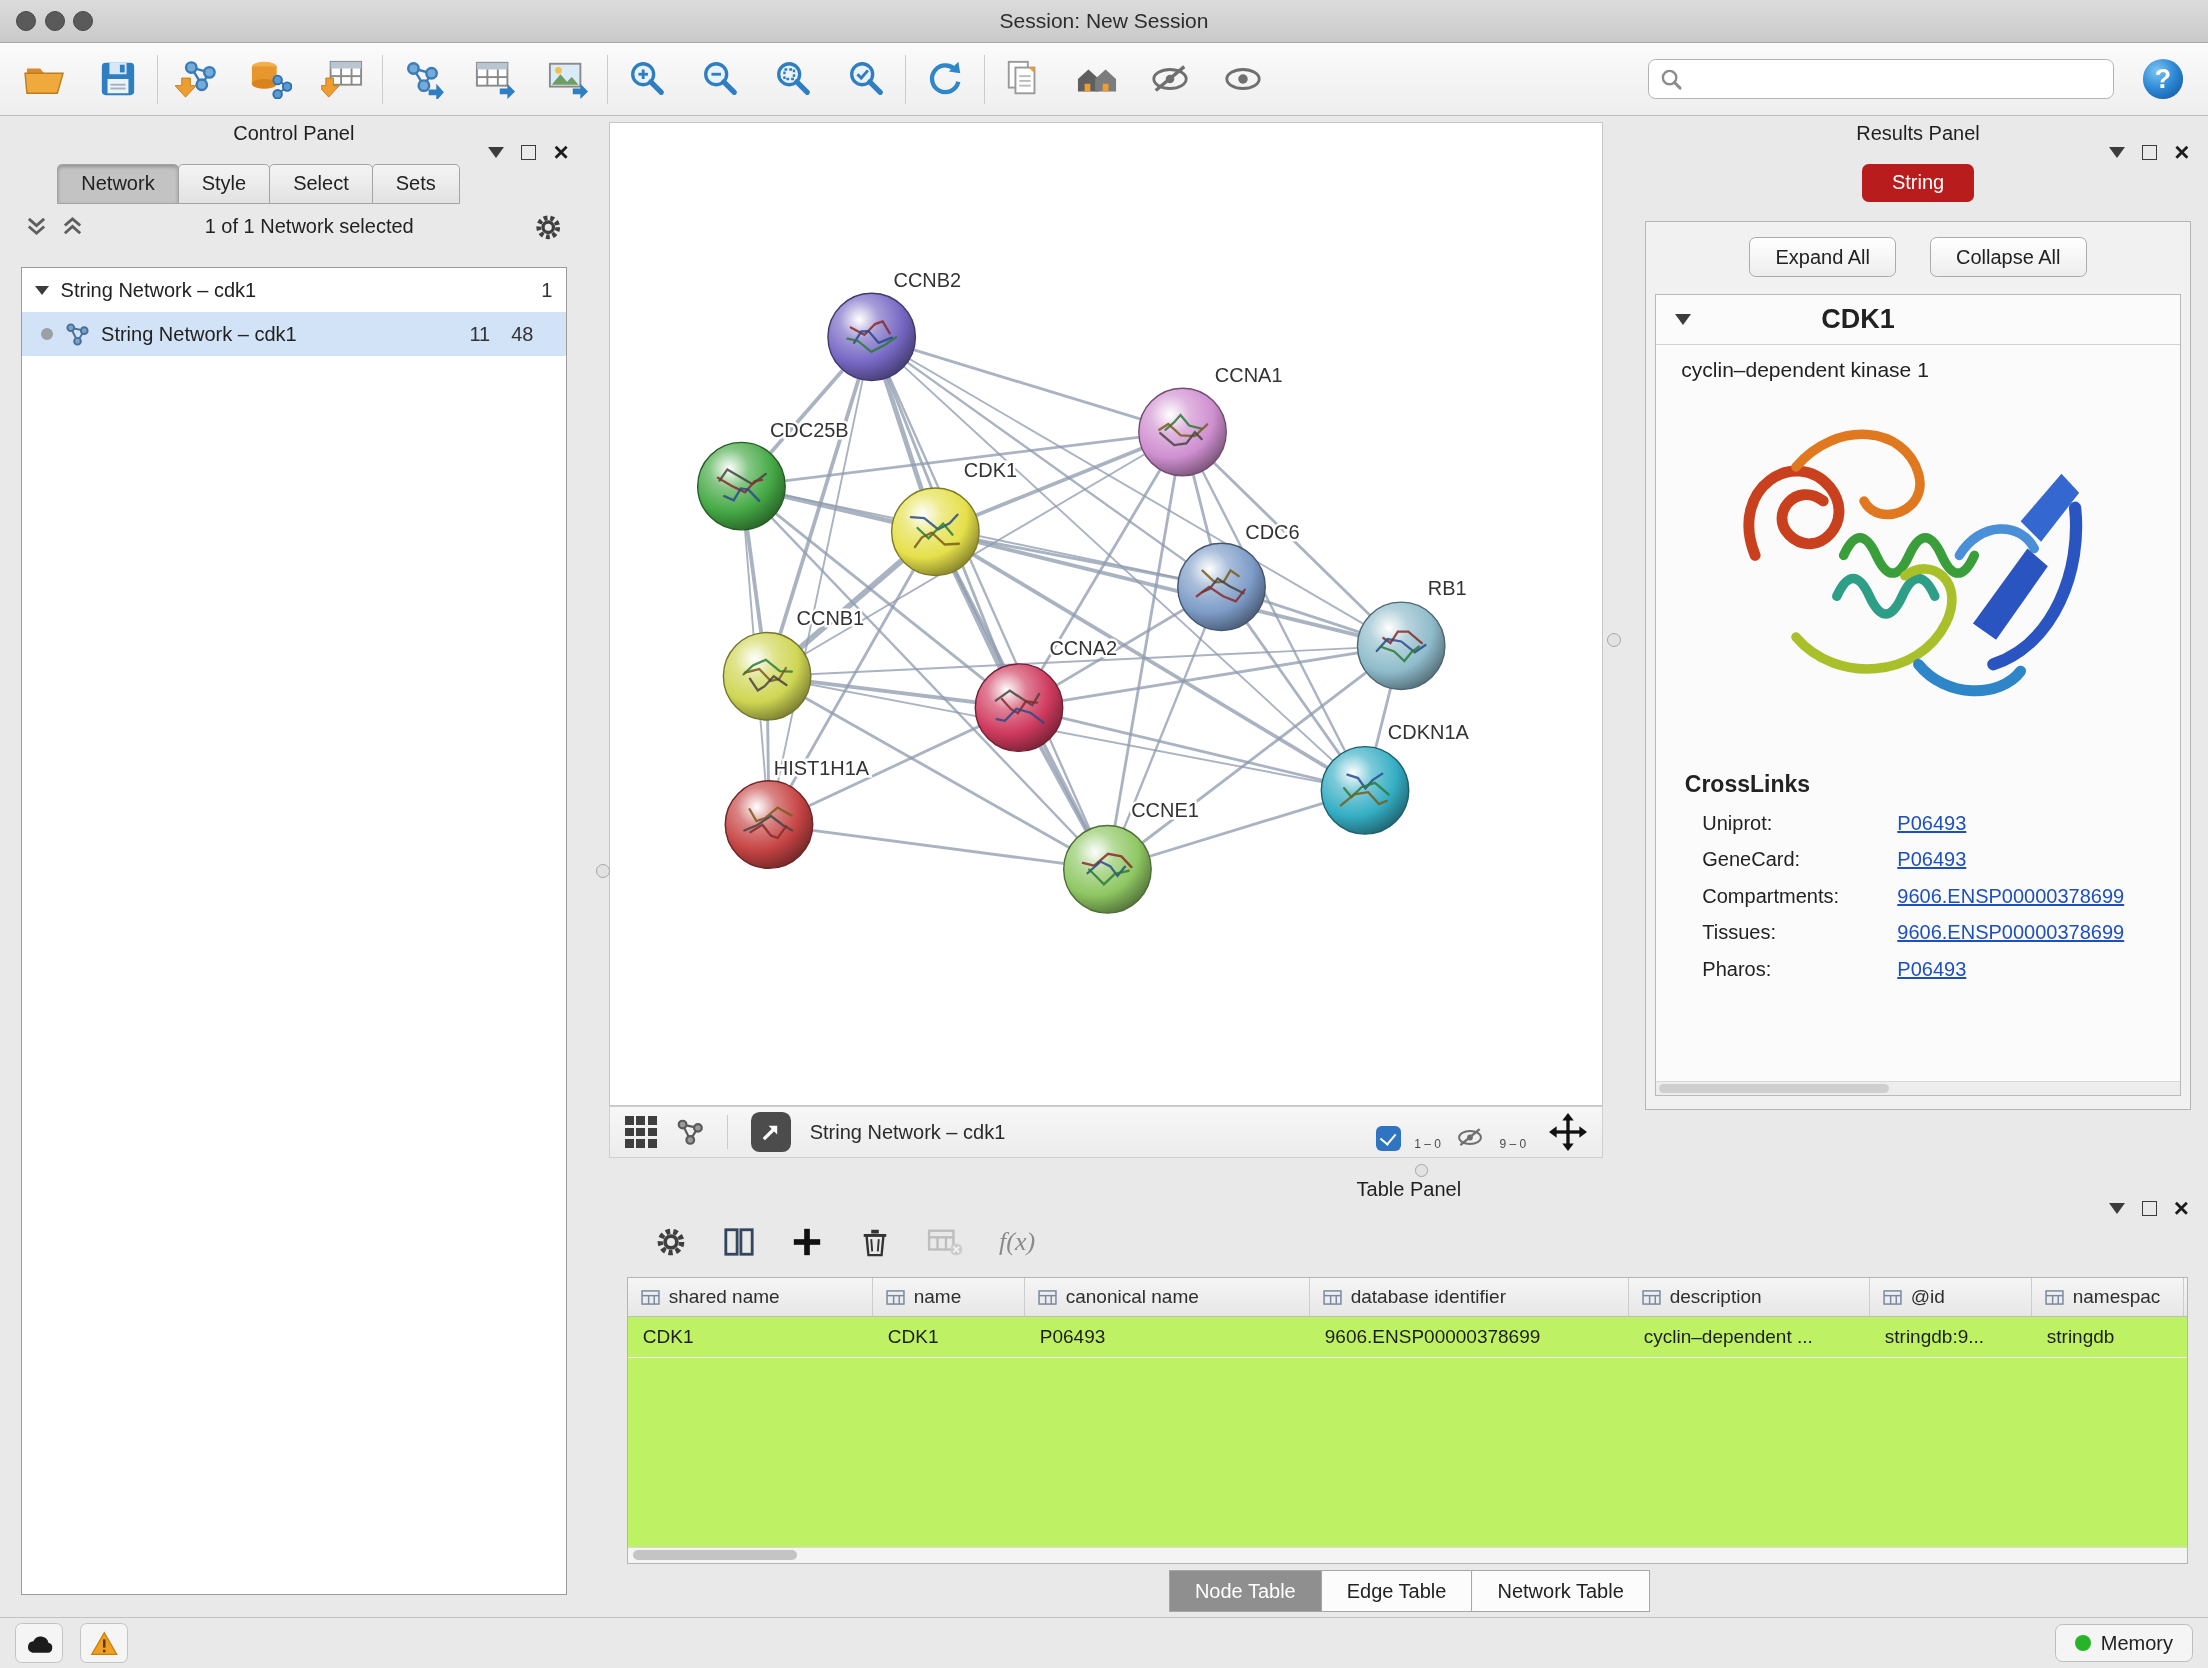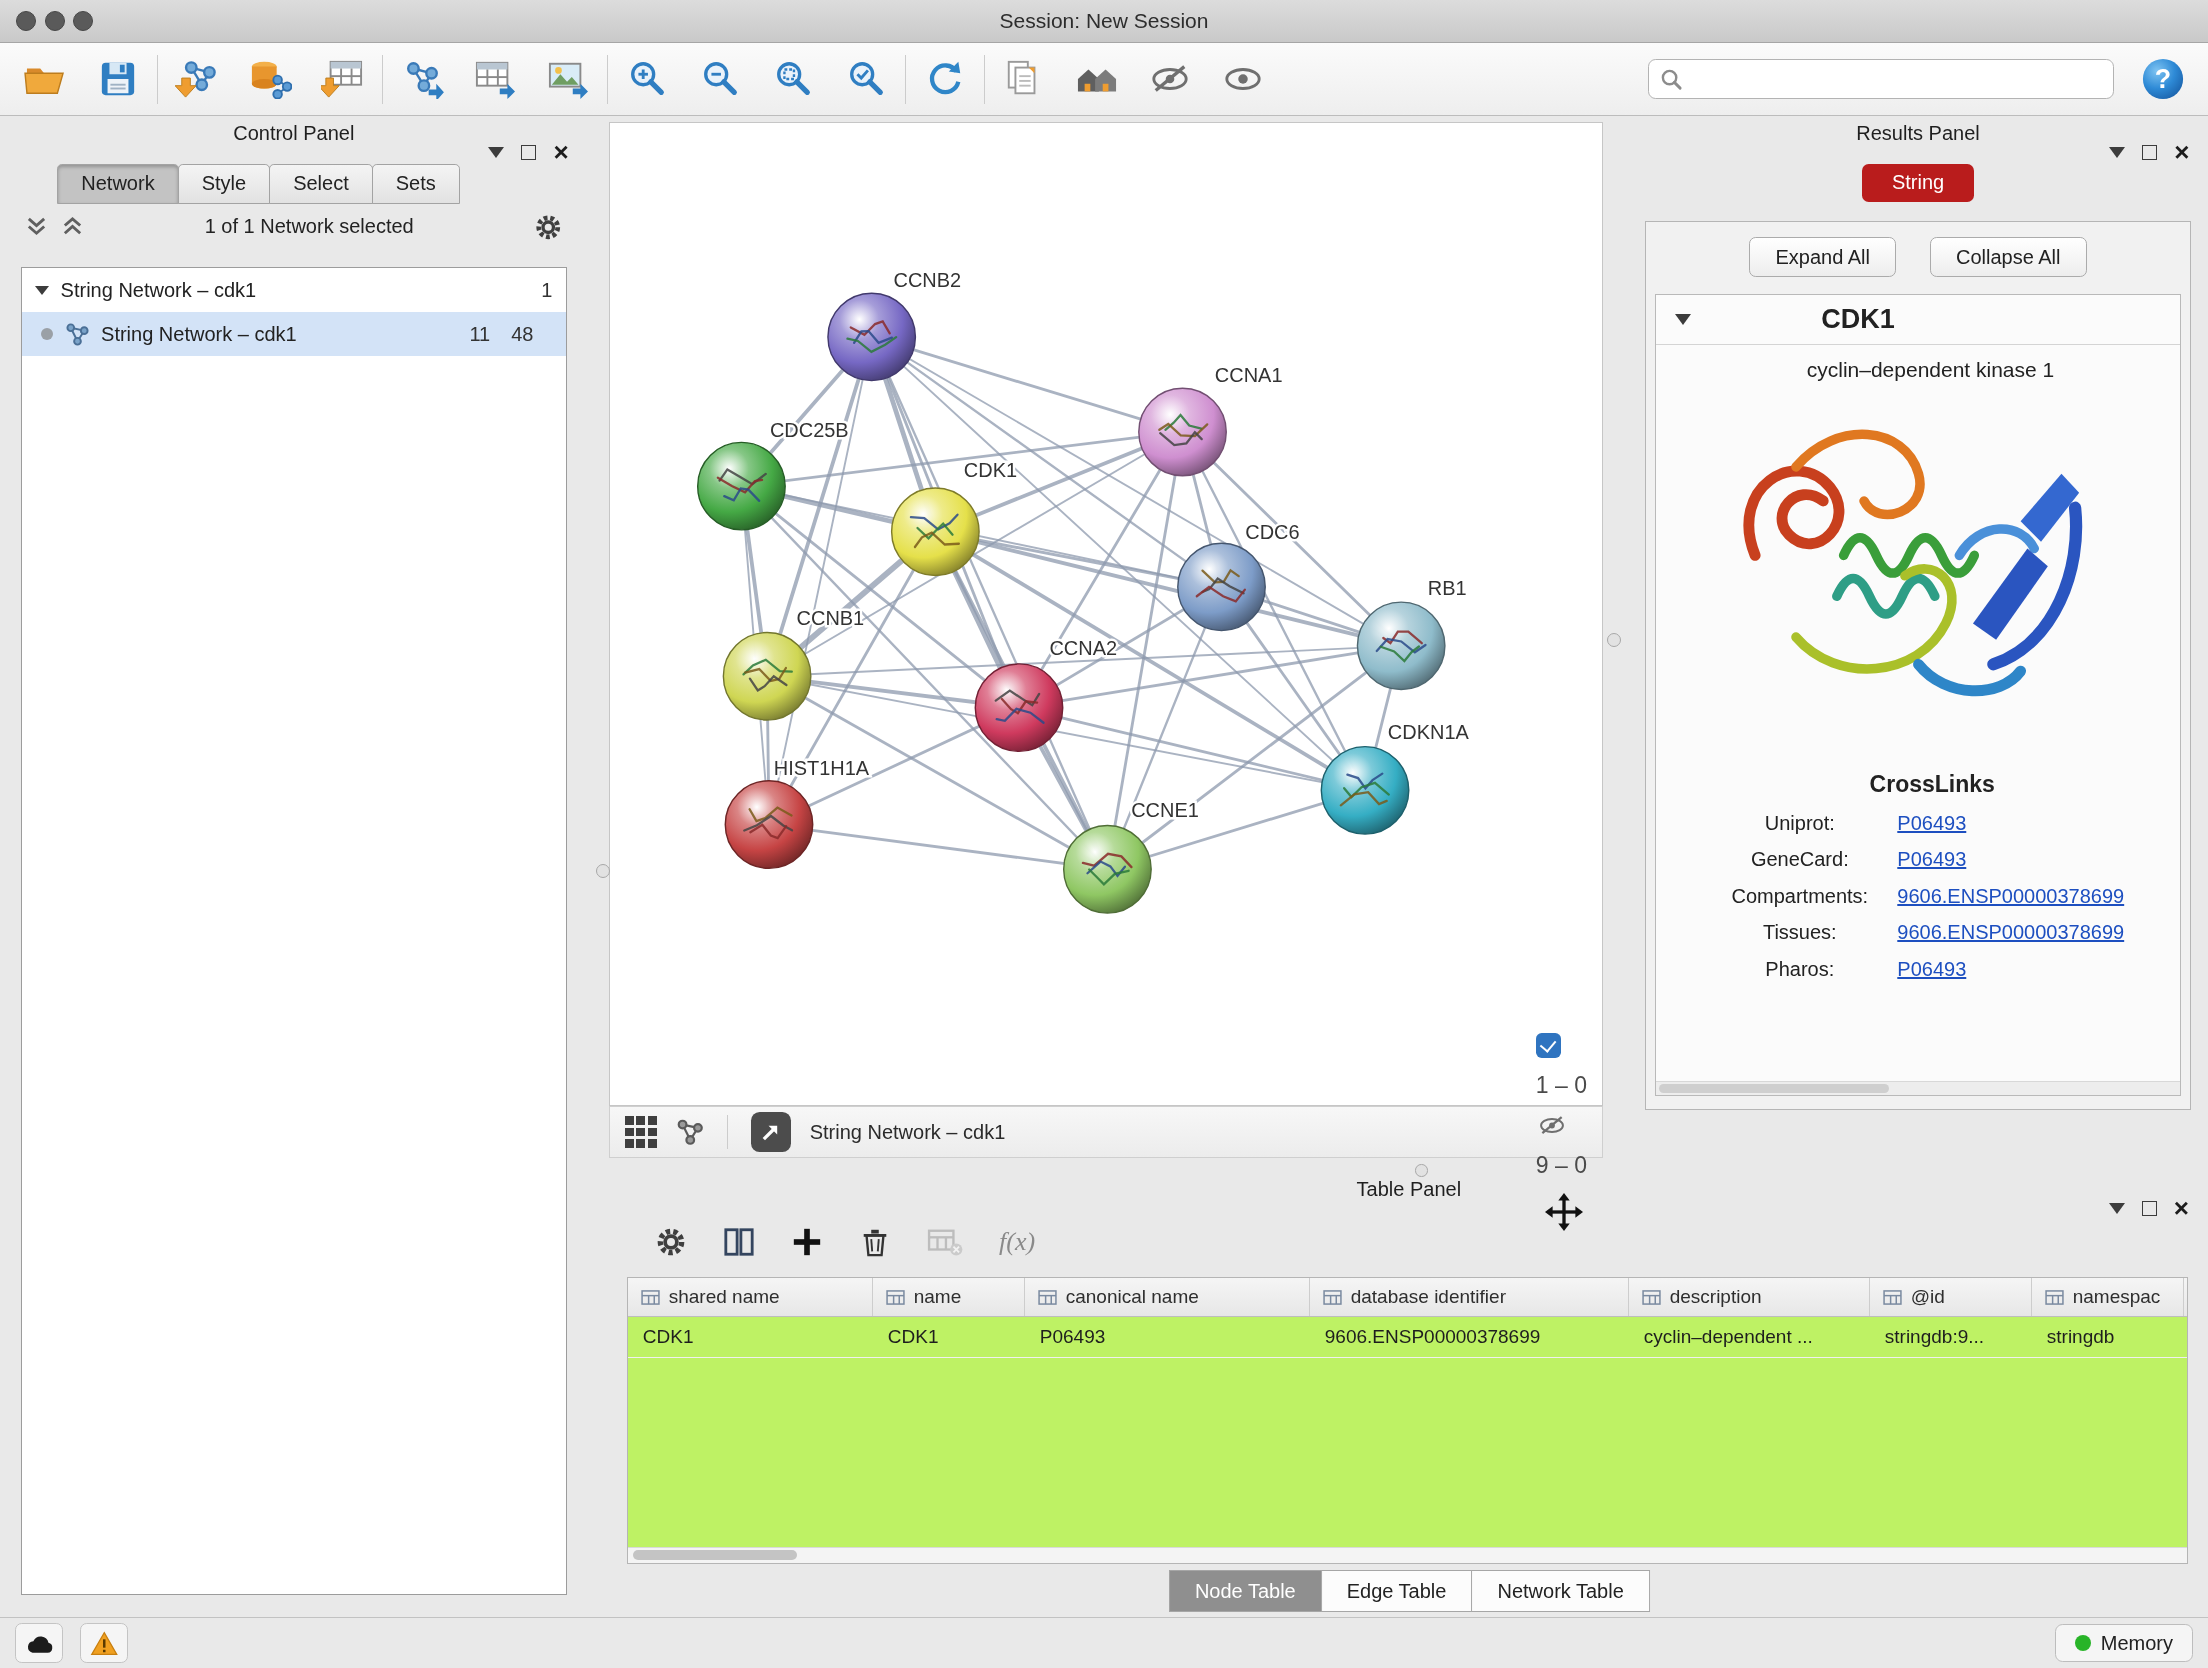--- a/index.html
+++ b/index.html
@@ -36,28 +36,28 @@
   .tree-row.child{background:#d3e3f7;padding-left:19px;}
   .tree-row.child .nums{margin-left:auto;display:flex;gap:21px;margin-right:19px;color:#333;}
   .dot{width:12.4px;height:12.4px;border-radius:50%;background:#9aa0a6;}
   
   .network-canvas{position:absolute;left:609px;top:122px;width:994px;height:984px;background:#fff;border:1px solid #c6c6c6;box-sizing:border-box;}
   .net-toolbar{position:absolute;left:609px;top:1106px;width:994px;height:52px;background:linear-gradient(#f7f7f7,#ececec);border:1px solid #cfcfcf;box-sizing:border-box;display:flex;align-items:center;padding:0 15px;gap:19px;}
   .grid-ico{display:grid;grid-template-columns:repeat(3,8.6px);grid-gap:2.9px;}
   .grid-ico i{width:8.6px;height:8.6px;background:#3f3f3f;display:block;}
   .dark-btn{width:40px;height:40px;border-radius:8.6px;background:#4c4c4c;display:flex;align-items:center;justify-content:center;}
   .net-title{font-size:20px;color:#2b2b2b;}
-  .net-status{margin-left:auto;display:flex;align-items:flex-start;gap:13.3px;font-size:23px;color:#4a4a4a;flex-direction:column;}
+  .net-status{margin-left:auto;display:flex;align-items:flex-end;gap:13.3px;font-size:12px;color:#4a4a4a;}
   .chk{width:25px;height:25px;border-radius:5.7px;background:#2f74c0;position:relative;}
   .chk:after{content:"";position:absolute;left:6.7px;top:3.8px;width:7.6px;height:12.4px;border:solid #fff;border-width:0 2.9px 2.9px 0;transform:rotate(40deg);}
   .split-dot{position:absolute;width:12.4px;height:12.4px;border-radius:50%;background:#e2e2e2;border:1px solid #a8a8a8;}
   
   .results-panel{position:absolute;left:1641px;top:122px;width:554px;height:1037px;}
   .string-pill{width:112px;margin:7.6px auto 0;background:#b91c1c;color:#fff;font-size:20px;text-align:center;padding:7.6px 0;border-radius:6.7px;cursor:pointer;}
-  .results-box{position:absolute;left:3.8px;right:3.8px;top:99px;bottom:49px;border:1px solid #b5b5b5;background:#f1f1f1;text-align:center;}
+  .results-box{position:absolute;left:3.8px;right:3.8px;top:99px;bottom:49px;border:1px solid #b5b5b5;background:#f1f1f1;}
   .rb-buttons{display:flex;justify-content:center;gap:34px;padding:15px 0 13.3px;}
   .rb-btn{font-size:20px;padding:7.6px 25px;border:1px solid #ababab;border-radius:6.7px;background:linear-gradient(#ffffff,#ededed);cursor:pointer;}
   .result-card{position:absolute;left:9.5px;right:9.5px;top:72px;bottom:13.3px;background:#fbfbfb;border:1px solid #b9b9b9;overflow:hidden;}
   .card-head{display:flex;align-items:center;height:49px;border-bottom:1px solid #d4d4d4;padding:0 19px;gap:25px;}
   .card-head .sym{font-size:27px;font-weight:bold;margin-left:105px;}
   .card-desc{font-size:21px;padding:13.3px 0 0 25px;color:#222;}
   .protein-wrap{display:flex;justify-content:center;padding:9.5px 0 0;}
   .cl-title{font-size:23px;font-weight:bold;padding:25px 0 7.6px 28.5px;}
   .cl-row{display:flex;font-size:20px;padding:6.7px 0 6.7px 46px;}
   .cl-row .lbl{width:195px;color:#222;}

